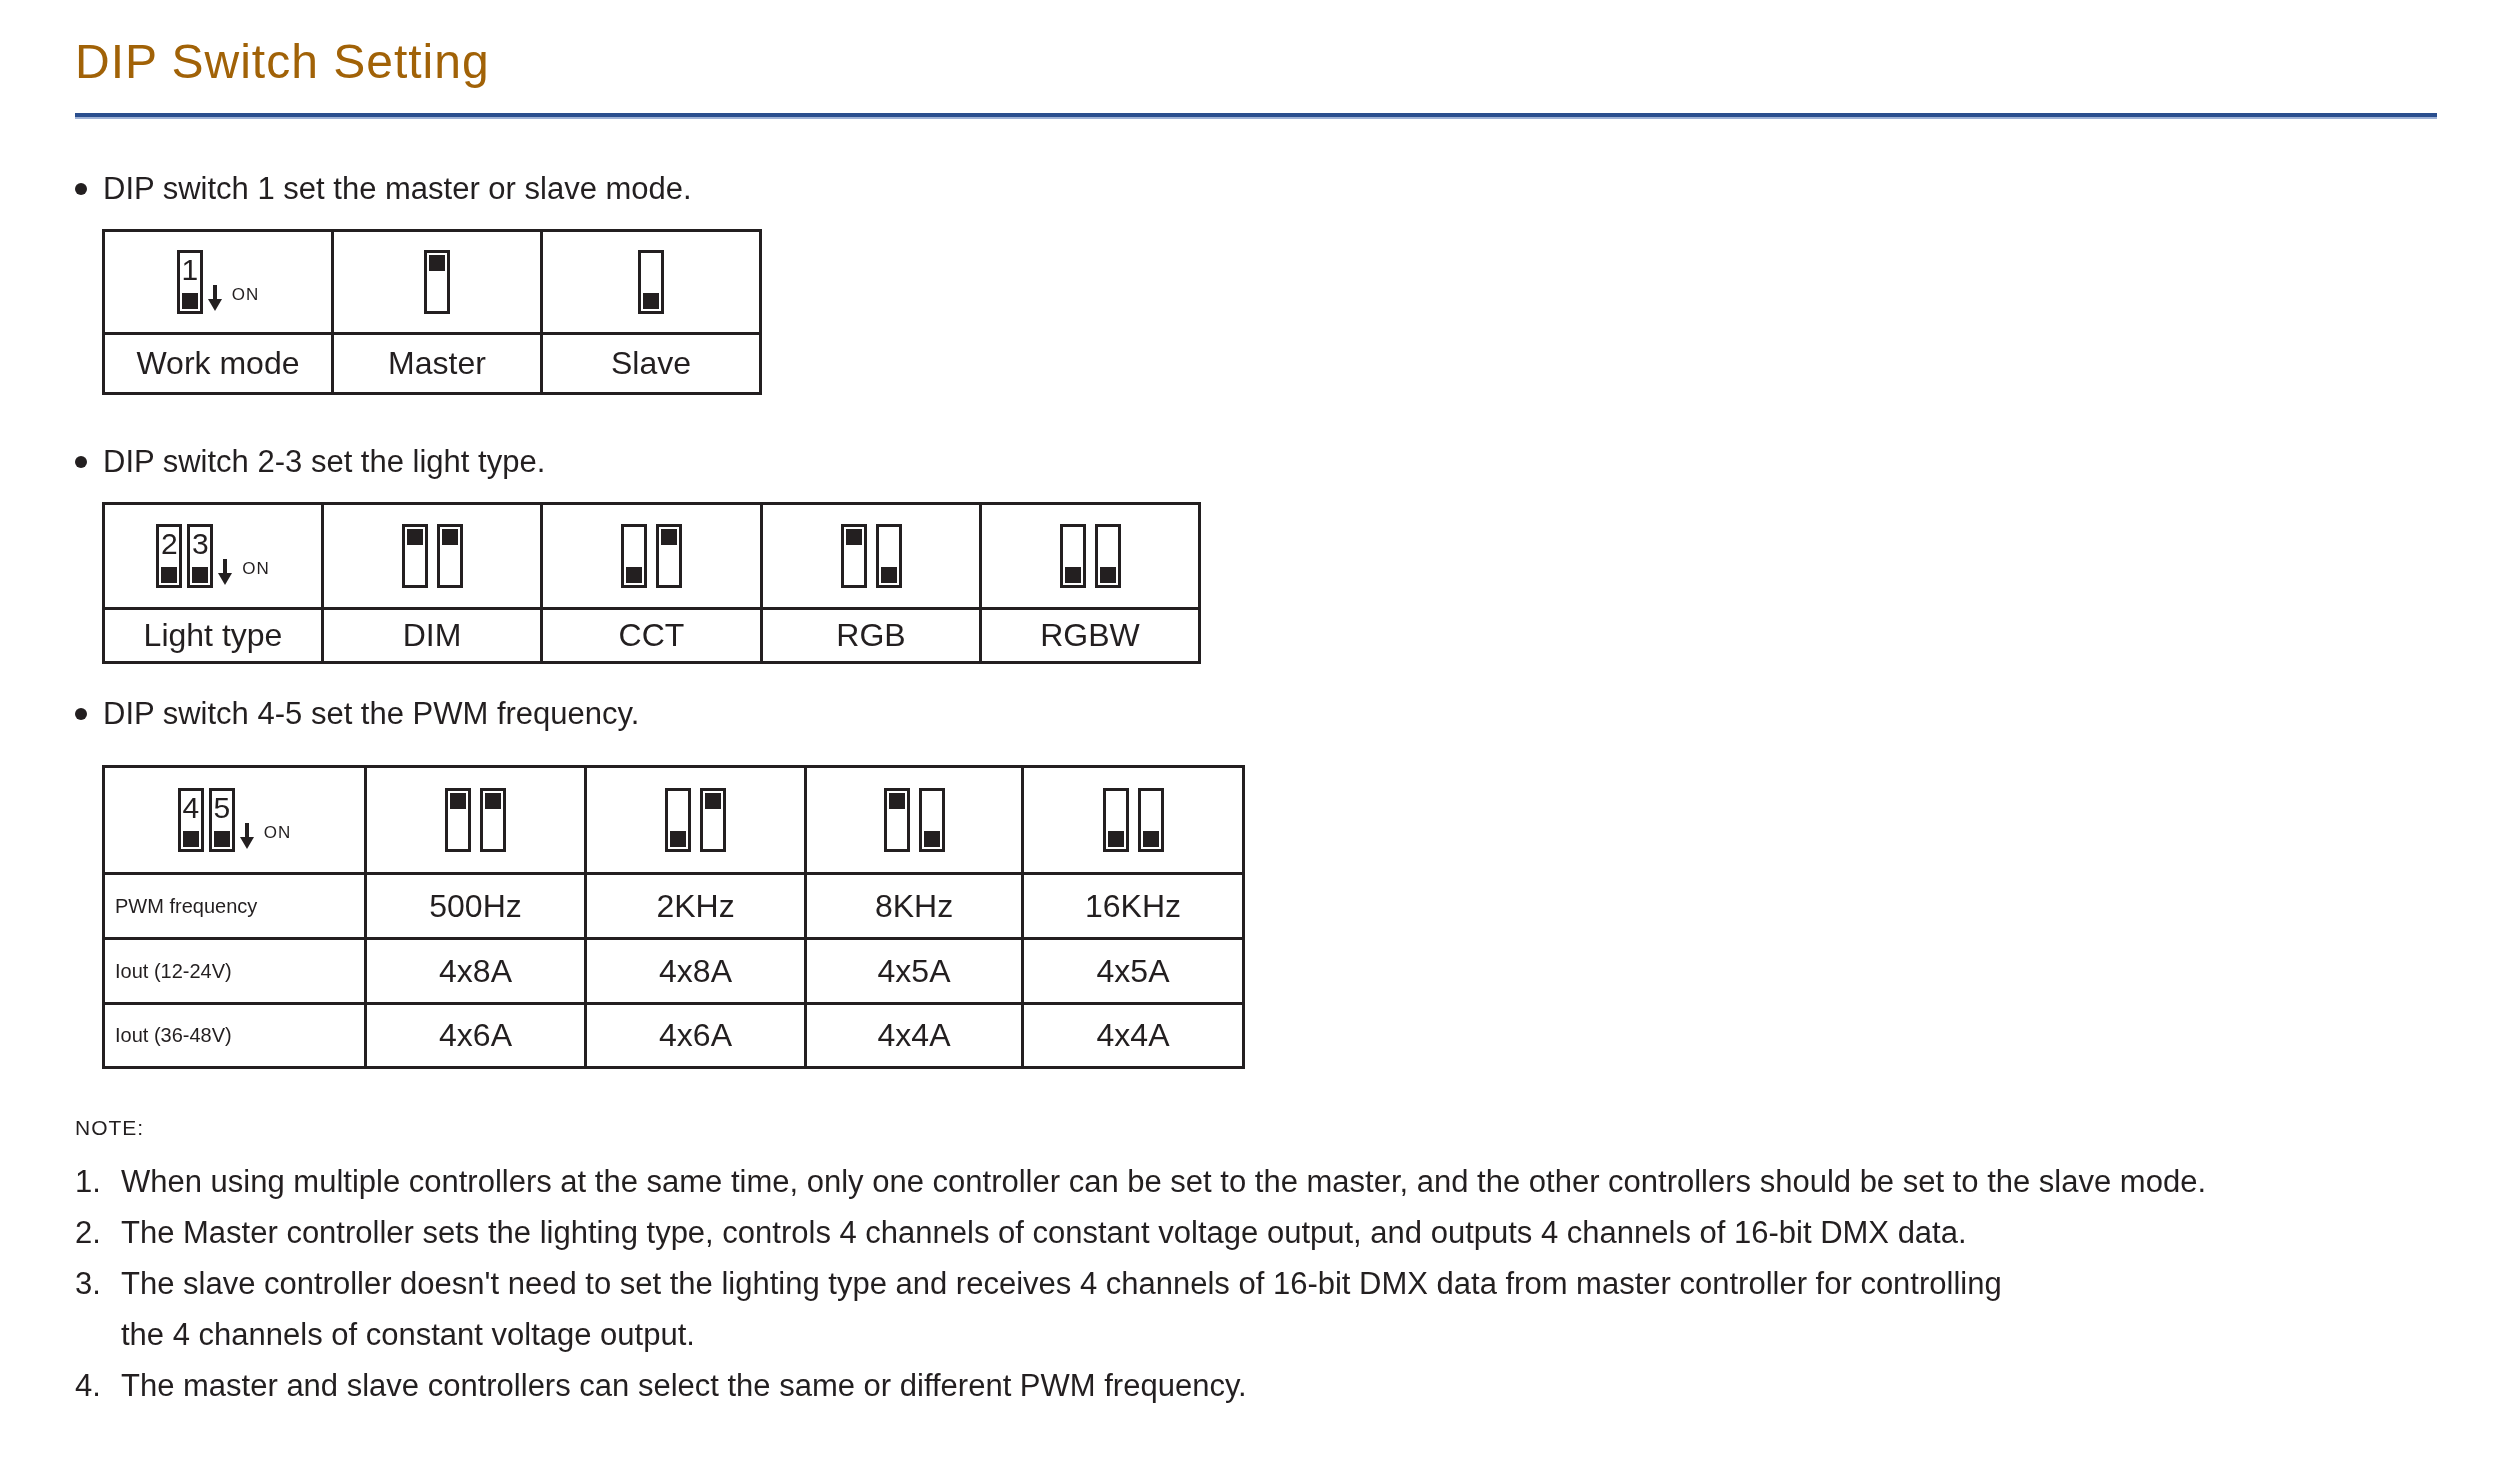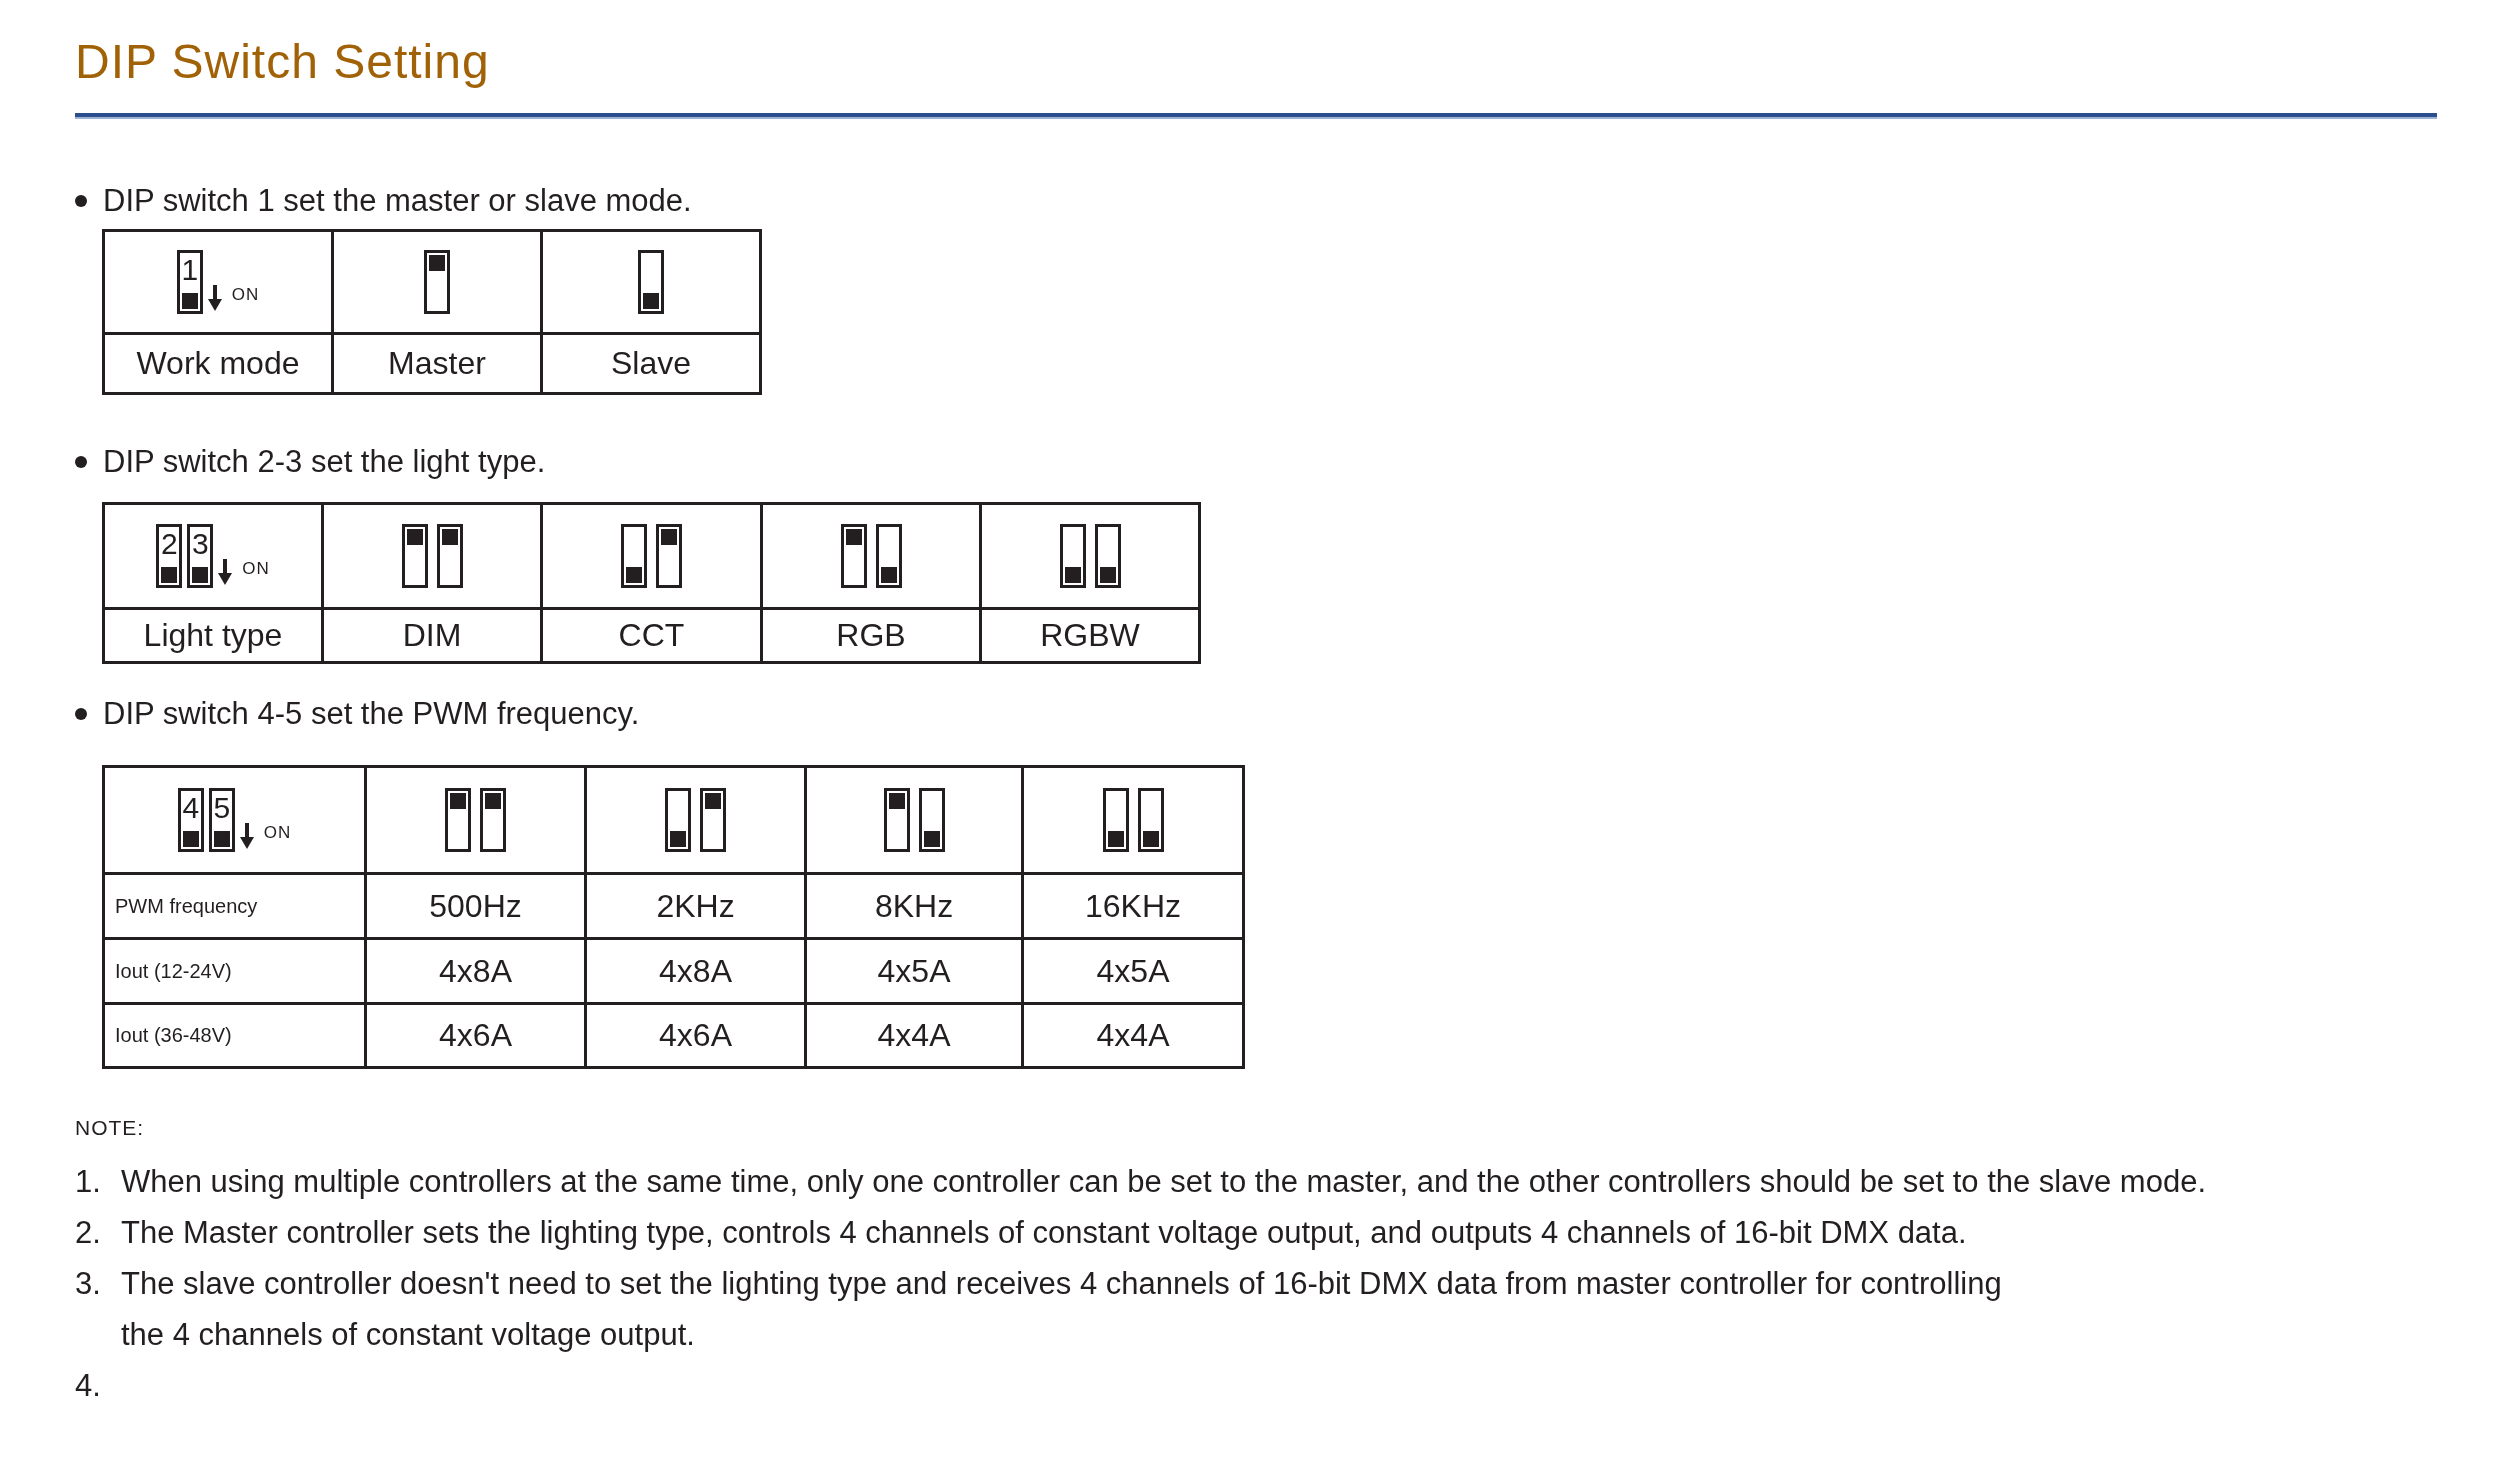--- a/index.html
+++ b/index.html
@@ -8,21 +8,21 @@
 
   
   .title{position:absolute;left:75px;top:34px;margin:0;font-size:48px;font-weight:400;
          color:#a16207;letter-spacing:1px;}
   .rule{position:absolute;left:75px;top:113px;width:2362px;height:4px;background:#2a4e8e;
         border-bottom:2px solid #9fb2d6;}
 
   
   .bullet-line{position:absolute;display:flex;align-items:center;font-size:31px;white-space:nowrap;}
   .dot{width:12px;height:12px;border-radius:50%;background:#231f20;margin-right:16px;flex:none;}
-  #b1{left:75px;top:171px;margin-top:12px;}
+  #b1{left:75px;top:171px;}
   #b2{left:75px;top:444px;}
   #b3{left:75px;top:696px;}
 
   
   table.t{position:absolute;border-collapse:collapse;table-layout:fixed;background:#fff;}
   table.t td{border:3px solid #231f20;text-align:center;vertical-align:middle;padding:0;
              font-size:32px;overflow:hidden;}
   #t1{left:102px;top:229px;}
   #t2{left:102px;top:502px;}
   #t3{left:102px;top:765px;}
@@ -299,17 +299,18 @@
     <div class="note-line">
       <span class="note-num">3.</span>
       <span>The slave controller doesn't need to set the lighting type and receives 4 channels of 16-bit DMX data from master controller for controlling</span>
     </div>
     <div class="note-line">
       <span class="note-num"></span>
       <span>the 4 channels of constant voltage output.</span>
     </div>
     <div class="note-line">
       <span class="note-num">4.</span>
+      <span>The master and slave controllers can select the same or different PWM frequency.</span>
     </div>
   </div>
 
 </div>
 
 
 </body></html>

